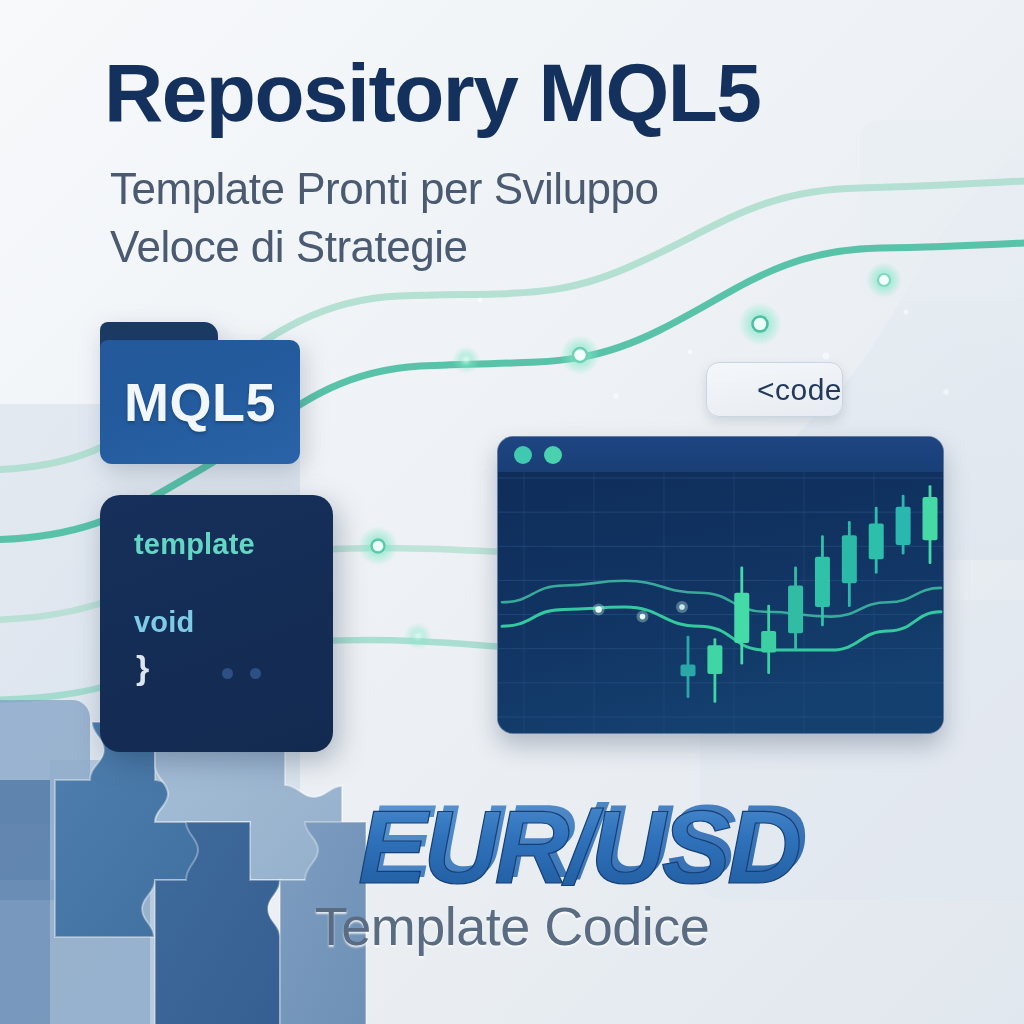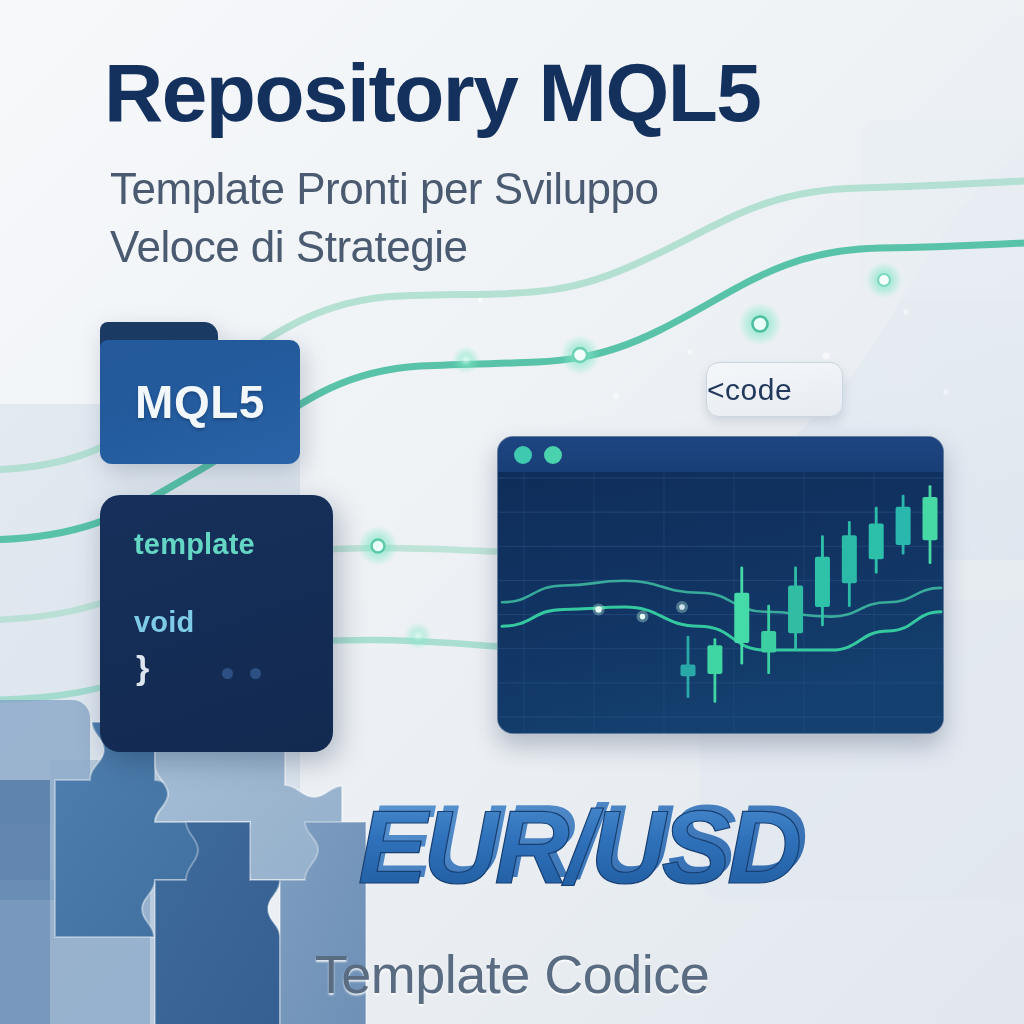--- a/index.html
+++ b/index.html
@@ -43,21 +43,21 @@
     position:absolute; left:0; top:0; width:118px; height:30px;
     background:#1b3a63; border-radius:8px 14px 0 0;
   }
   .folder-body {
     position:absolute; left:0; top:18px; width:200px; height:124px;
     background:linear-gradient(160deg,#24599b 0%,#225a9c 38%,#2a63a7 100%);
     border-radius:8px 10px 12px 12px;
     display:flex; align-items:center; justify-content:center;
   }
   .folder-label {
-    font-size:46px; font-weight:700; color:#f2f7fc;
+    font-size:54px; font-weight:700; color:#f2f7fc;
     letter-spacing:0.5px;
     text-shadow:0 2px 3px rgba(10,30,60,.35);
   }
 
   
   .codecard {
     position:absolute; left:100px; top:495px; width:233px; height:257px;
     background:linear-gradient(160deg,#16305b 0%,#132a50 100%);
     border-radius:20px;
     padding:28px 0 16px 34px;
@@ -75,21 +75,21 @@
     background:#2c5084;
   }
   .dot-a { left:88px; }
   .dot-b { left:116px; }
 
   
   .codebadge {
     position:absolute; left:706px; top:362px; width:137px; height:55px;
     background:linear-gradient(170deg,#f4f7fa 0%,#e7ecf2 100%);
     border:1.6px solid #c9d5e0; border-radius:13px;
-    display:flex; align-items:center; justify-content:flex-start;
+    display:flex; align-items:center; justify-content:flex-end;
     box-shadow:0 5px 11px rgba(40,60,90,.15);
   }
   .codebadge span {
     font-size:30px; font-weight:500; color:#22395c; letter-spacing:0.5px;
   }
 
   
   .chartwin {
     position:absolute; left:497px; top:436px; width:447px; height:298px;
     background:#11305e; border-radius:16px; overflow:hidden;
@@ -111,21 +111,20 @@
   
   .eurusd {
     position:absolute; left:358px; top:735px; width:530px; height:120px;margin-top:42px;
   }
 
   
   .caption {
     position:absolute; left:0; top:895px; width:1024px; text-align:center;
     font-size:54px; font-weight:400; color:#5a6c82; letter-spacing:-0.5px;
     text-shadow:0 2px 2px rgba(255,255,255,.8);
-    margin-top:48px;
   }
 </style>
 </head>
 <body>
 
 <div id="stage">
 
   <svg class="bg-svg" viewBox="0 0 1024 1024" xmlns="http://www.w3.org/2000/svg">
     <defs>
       <linearGradient id="bgGrad" x1="0" y1="0" x2="1" y2="1">

